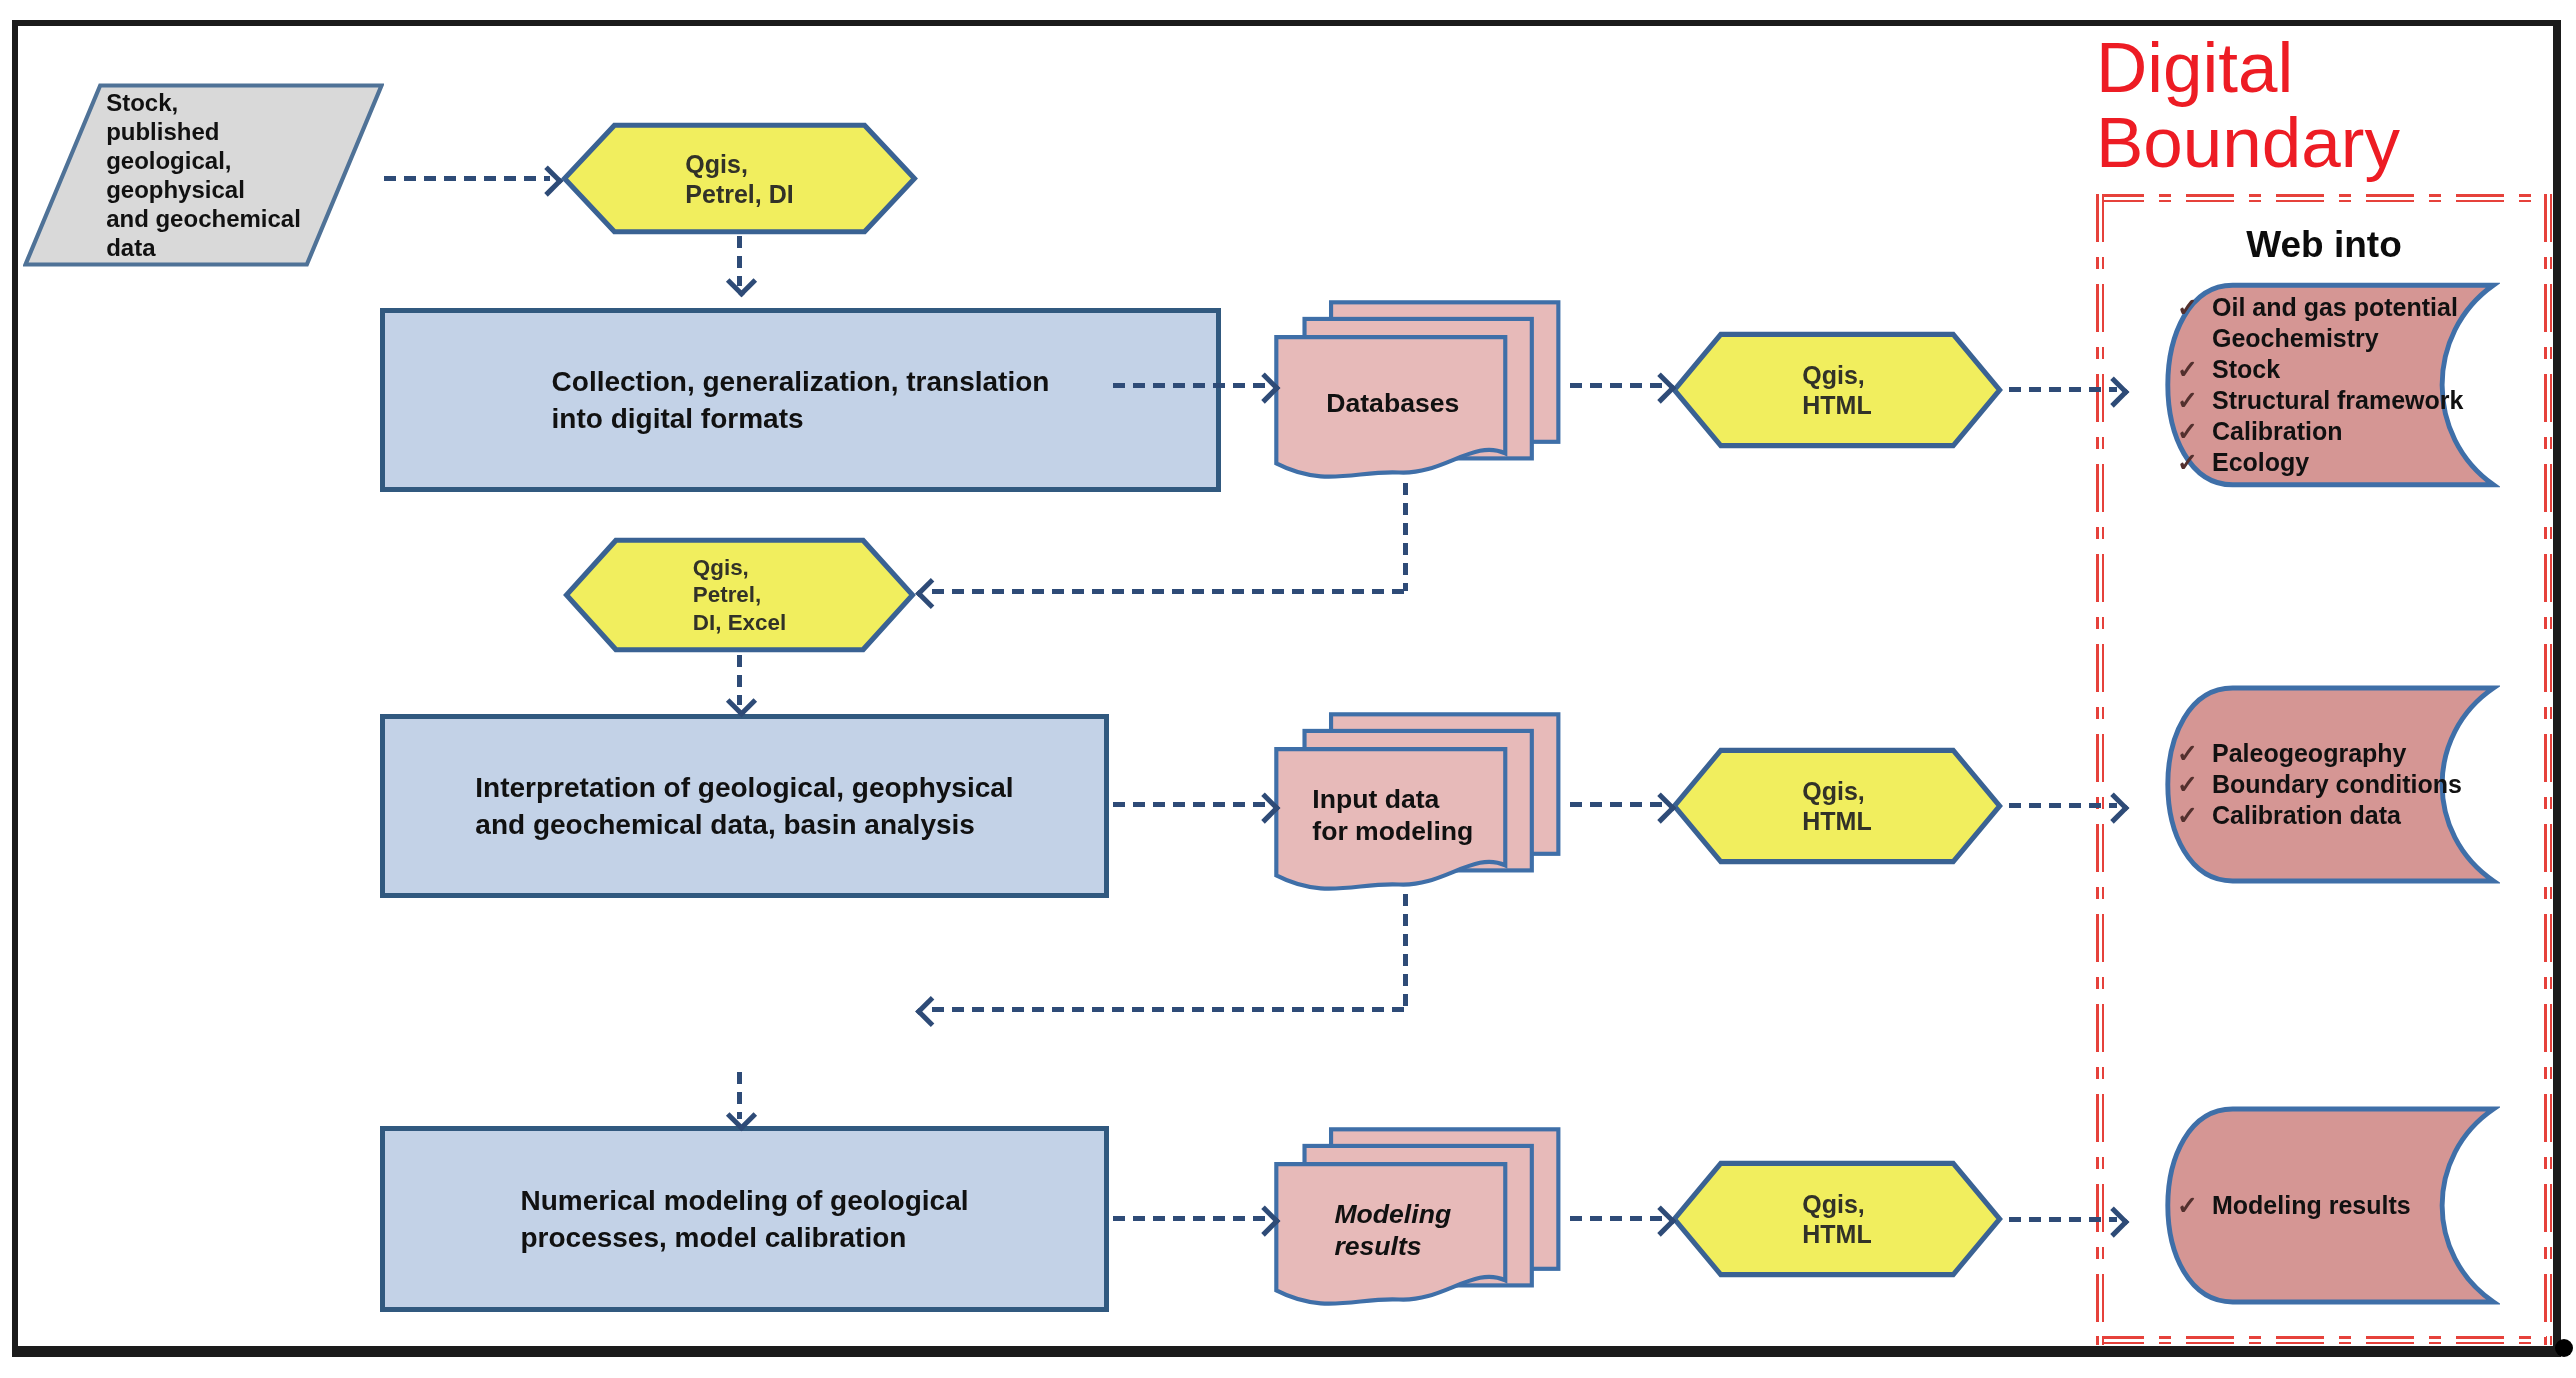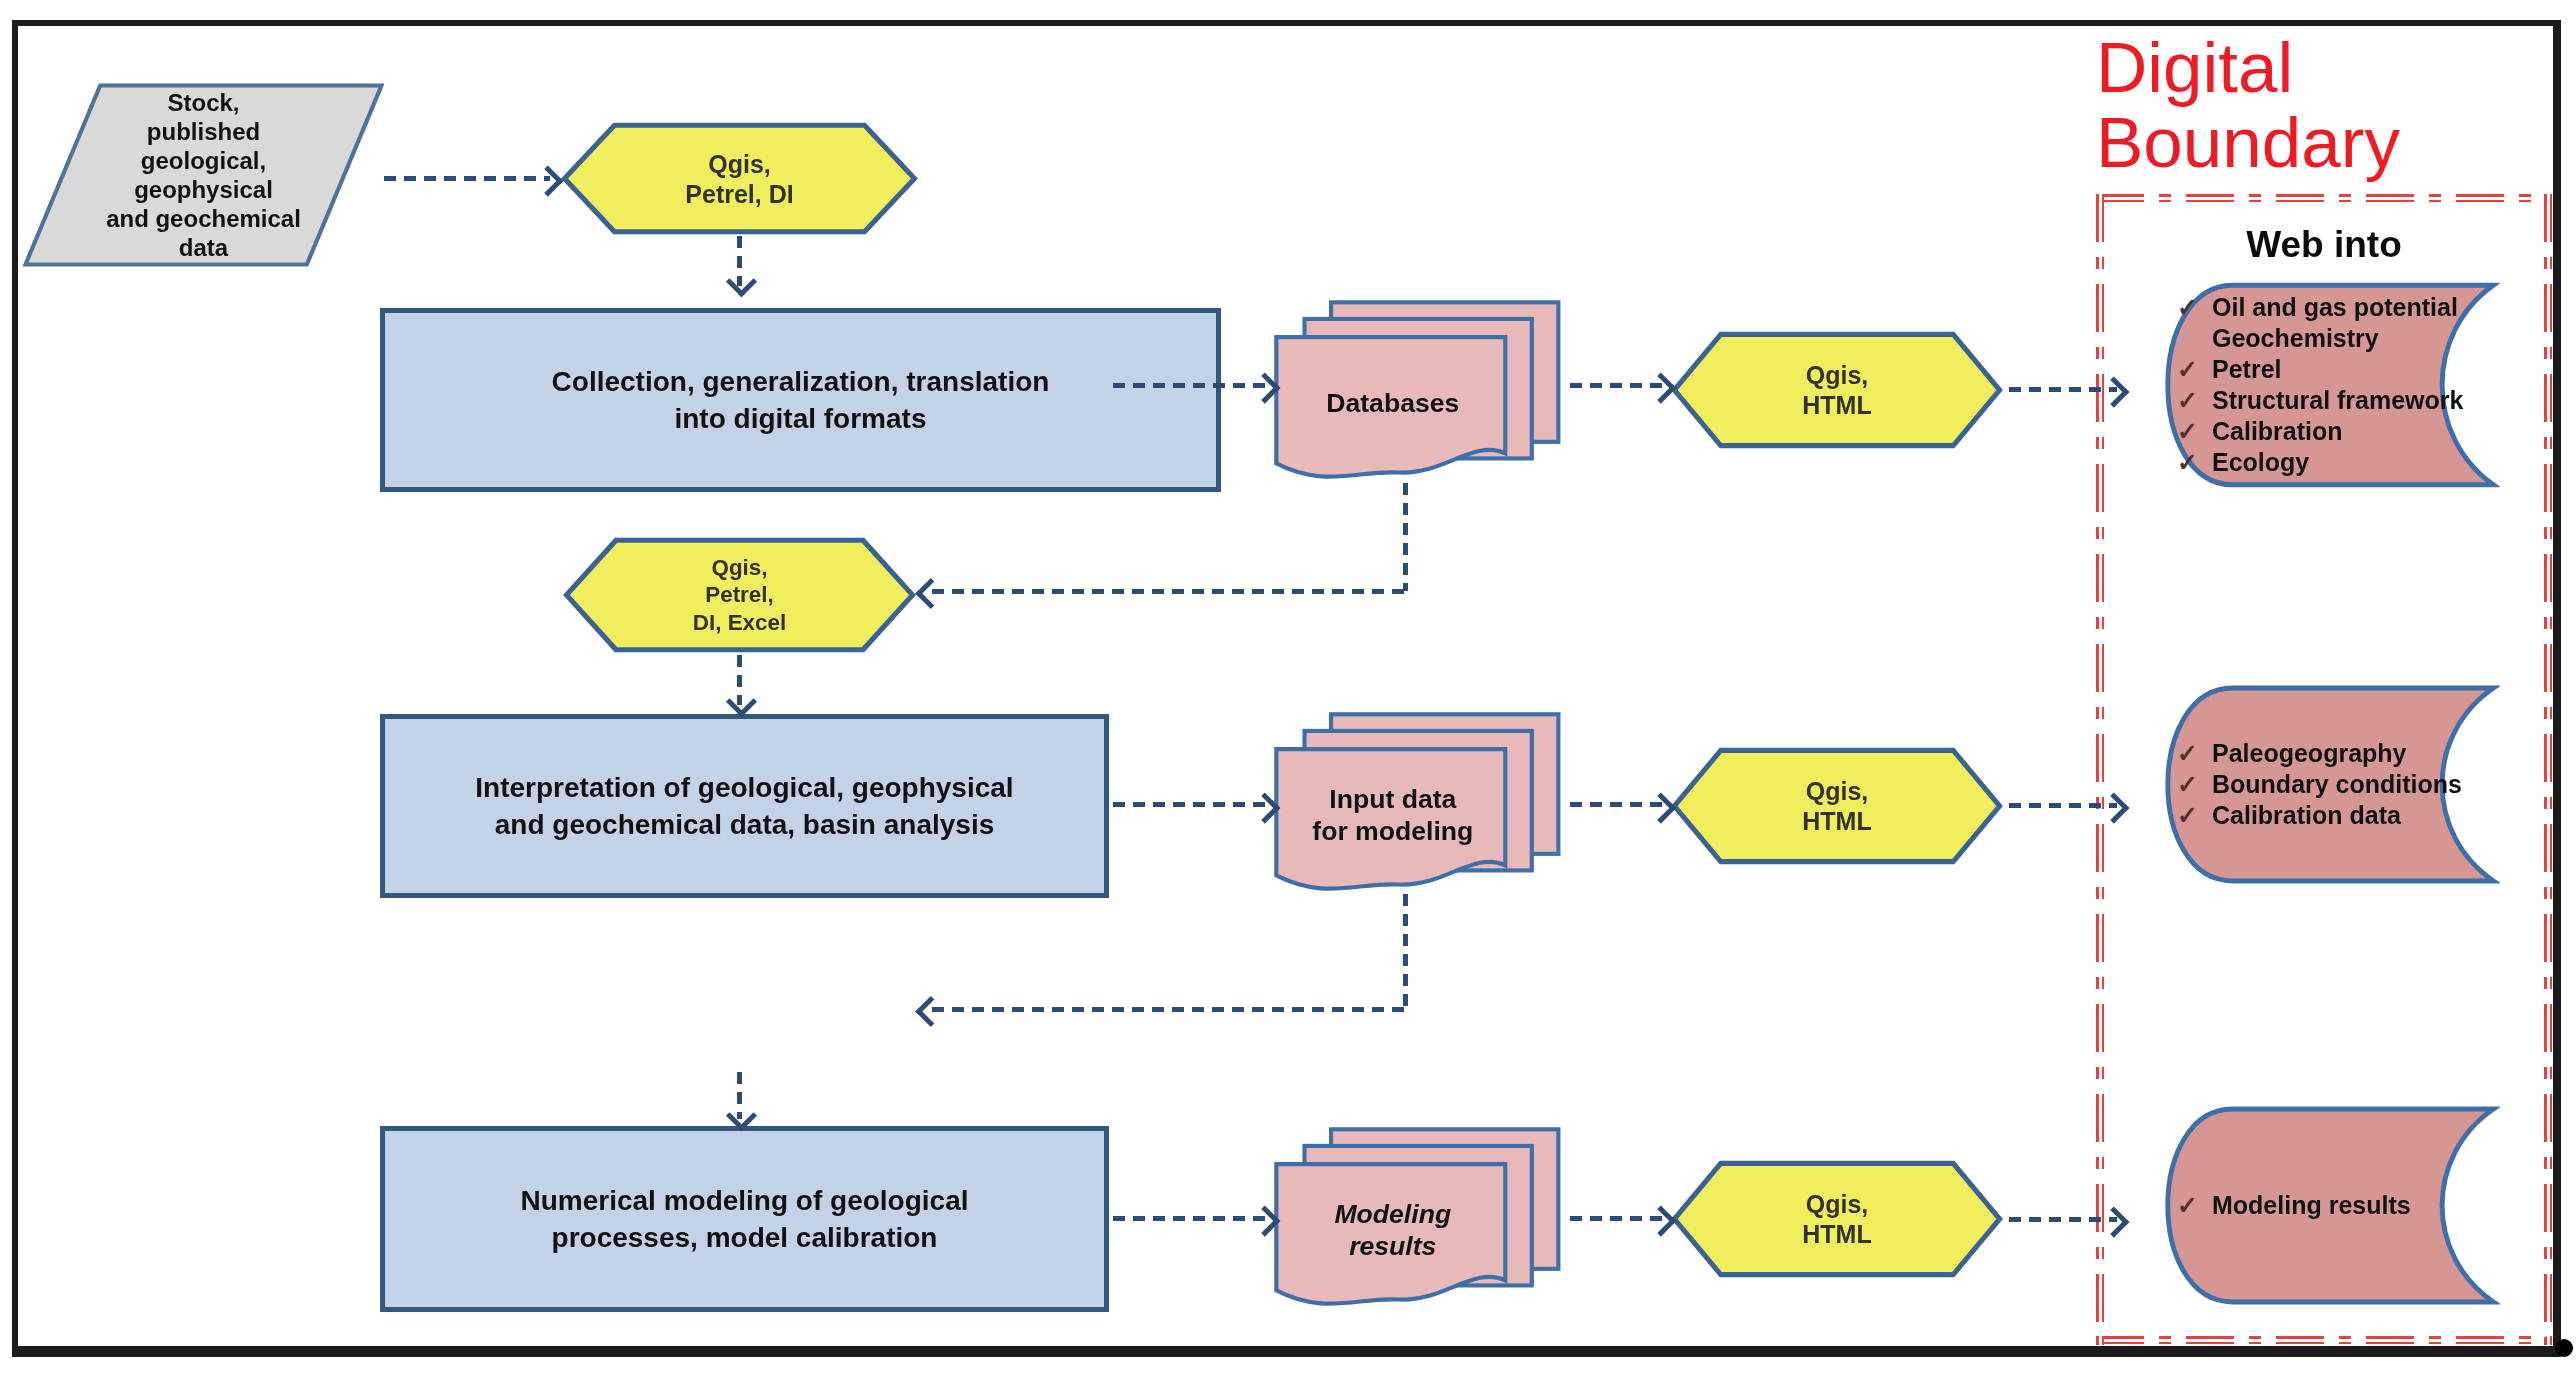--- a/index.html
+++ b/index.html
@@ -13,21 +13,21 @@
   html,body{margin:0;padding:0;background:#fff;}
   #canvas{position:relative;width:2576px;height:1379px;background:#fff;
           font-family:"Liberation Sans",sans-serif;overflow:hidden;}
   .abs{position:absolute;}
   .pre{white-space:pre-line;}
   
   .frame{border-style:solid;border-color:var(--frame);border-width:6.6px 8.3px 11.6px 6.6px;}
   
   .shape-svg{position:absolute;left:0;top:0;width:100%;height:100%;}
   .node-label{position:absolute;left:0;top:0;width:100%;height:100%;
-              display:flex;align-items:center;justify-content:center;text-align:center;
+              display:flex;align-items:center;justify-content:center;
               color:var(--text);font-weight:bold;}
   .hex-label{font-weight:600;color:#323228;font-size:25px;line-height:30px;}
   .proc-label{font-size:28px;line-height:37px;}
   .doc-label{font-size:26.6px;line-height:32px;}
   .para-label{font-size:24px;line-height:29px;}
   .procbox{background:var(--box_fill);border:5.8px solid var(--box_stroke);box-sizing:border-box;}
   
   .dash-h{height:5px;background:repeating-linear-gradient(90deg,var(--arrow) 0 11.6px,transparent 11.6px 20px);}
   .dash-v{width:5px;background:repeating-linear-gradient(180deg,var(--arrow) 0 11.6px,transparent 11.6px 20px);}
   .chev{width:16.6px;height:16.6px;border-top:5px solid var(--arrow);border-right:5px solid var(--arrow);}
@@ -177,21 +177,21 @@
       <div class="panel-row">
           <span class="ck">✓</span>
           <span>Oil and gas potential</span>
         </div>
       <div class="panel-row">
           <span class="ck"></span>
           <span>Geochemistry</span>
         </div>
       <div class="panel-row">
           <span class="ck">✓</span>
-          <span>Petrel</span>
+          <span>Stock</span>
         </div>
       <div class="panel-row">
           <span class="ck">✓</span>
           <span>Structural framework</span>
         </div>
       <div class="panel-row">
           <span class="ck">✓</span>
           <span>Calibration</span>
         </div>
       <div class="panel-row">

